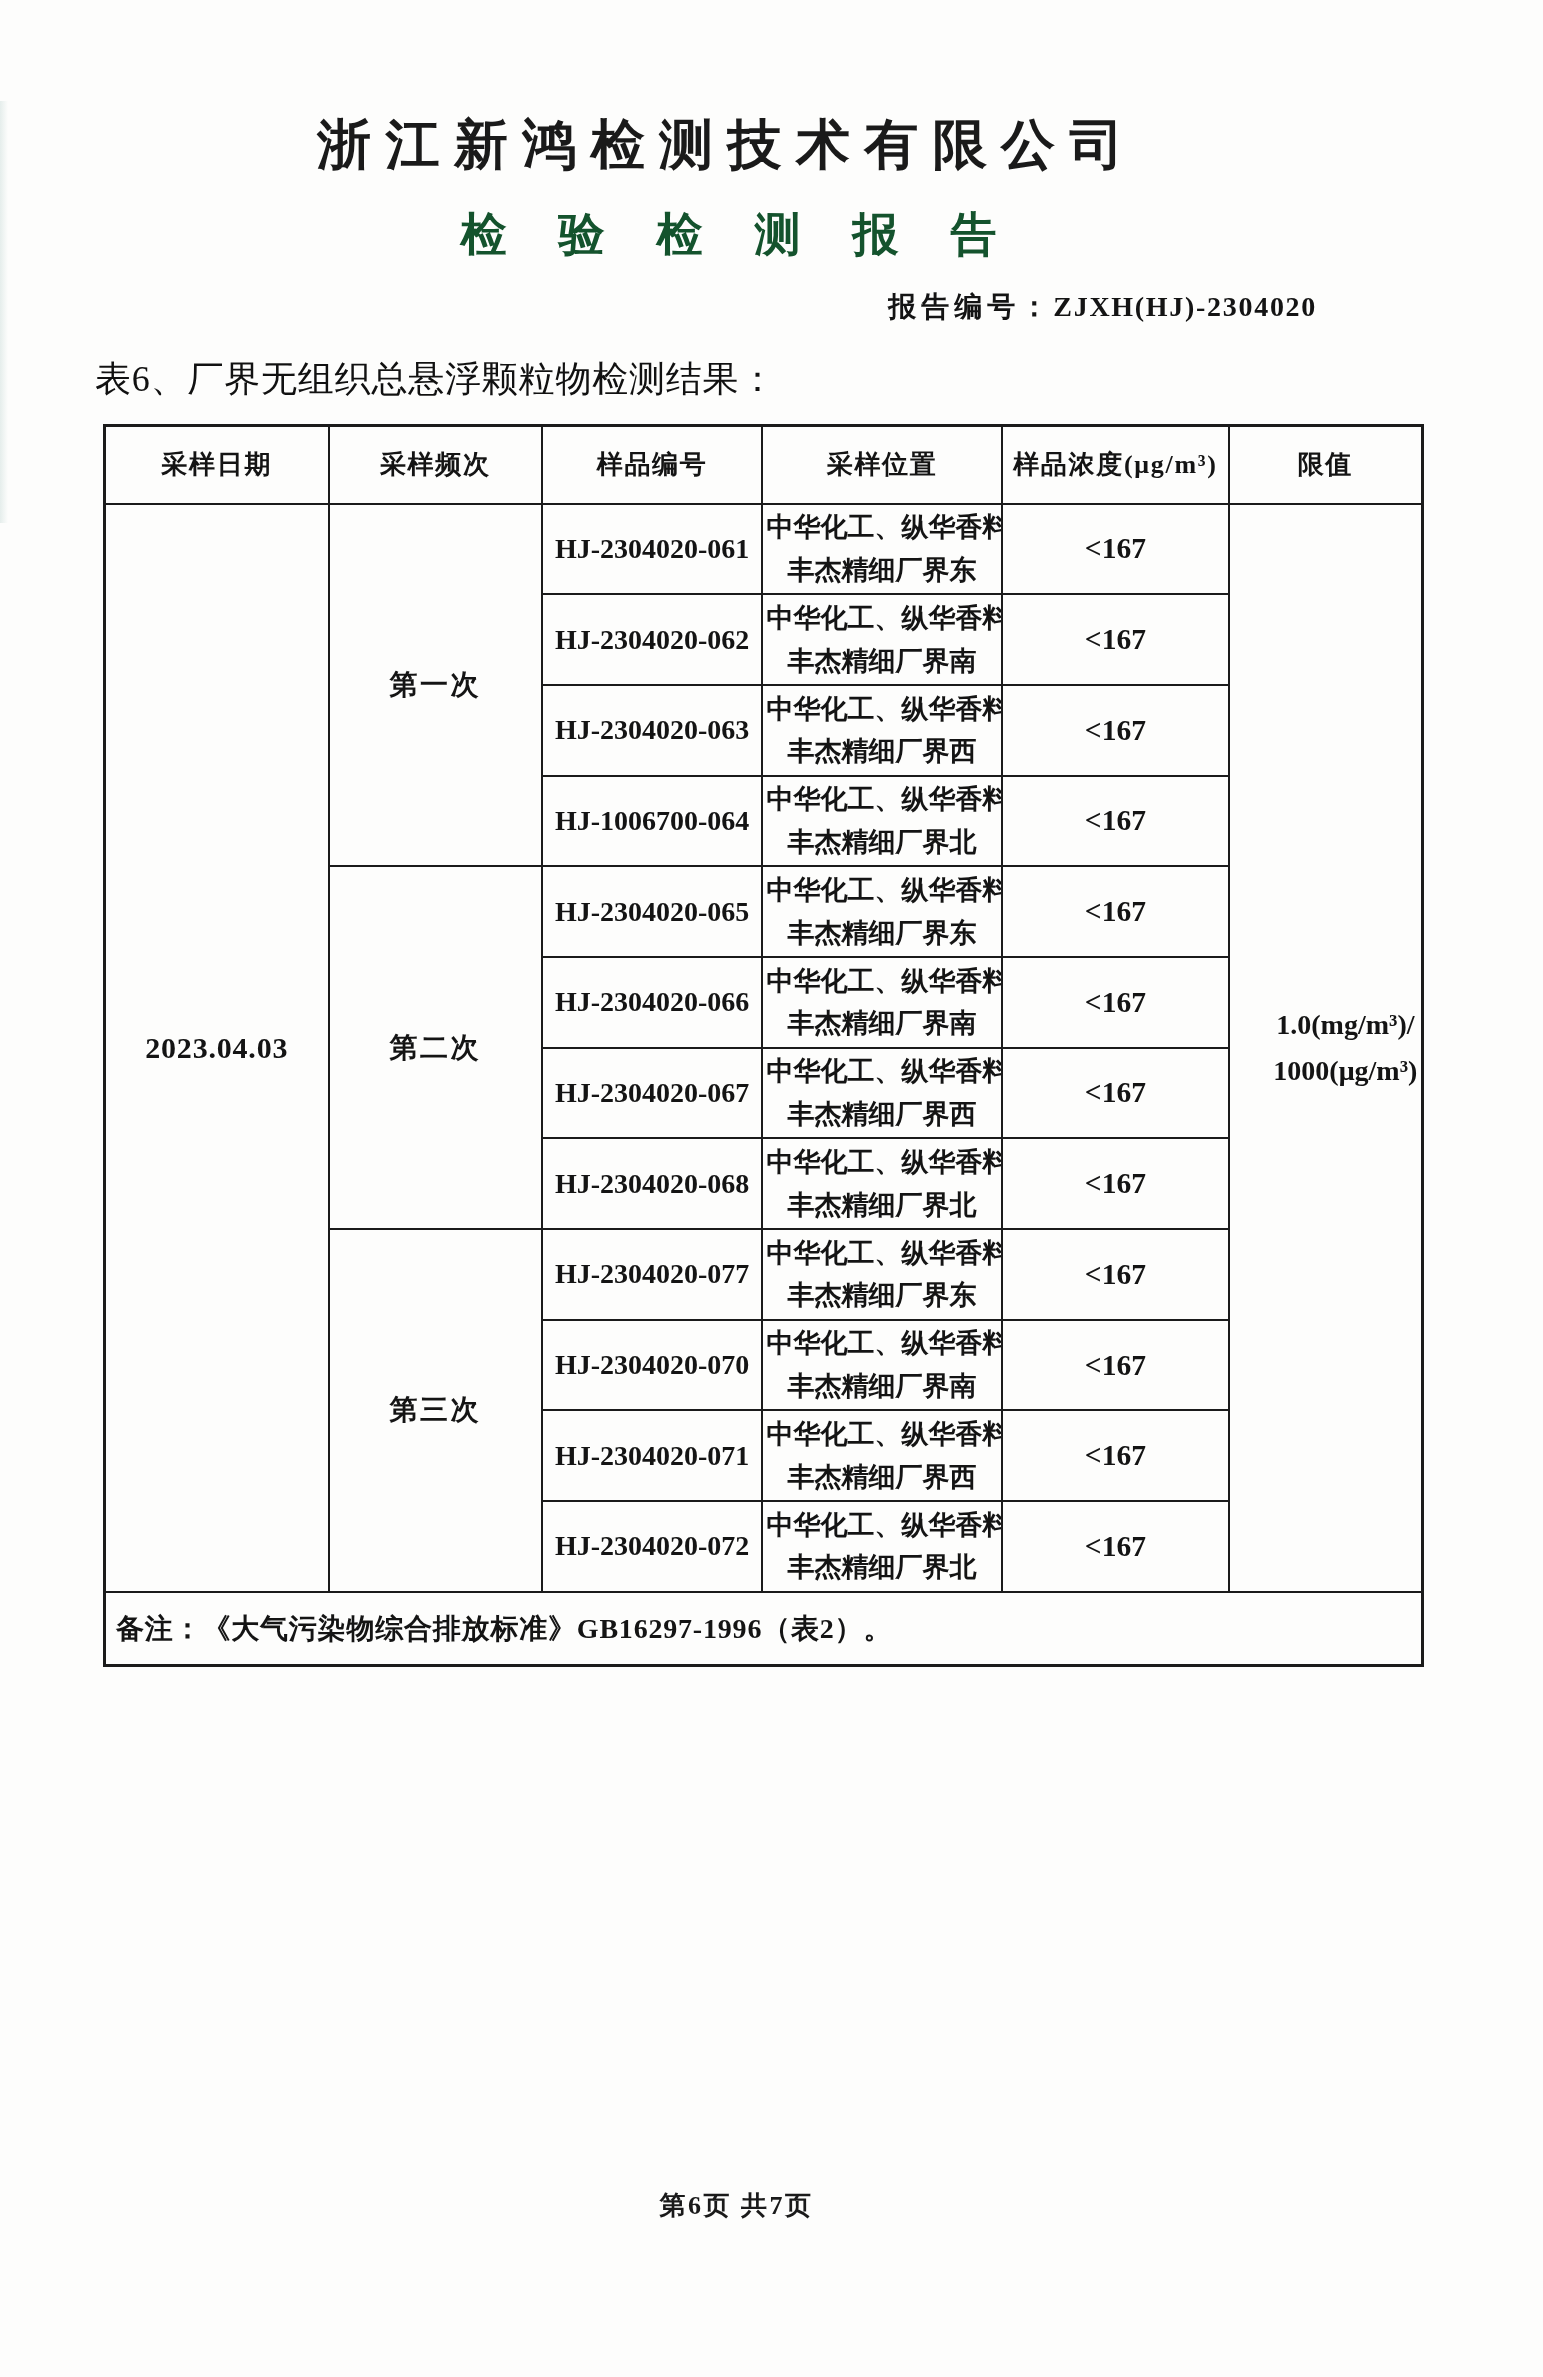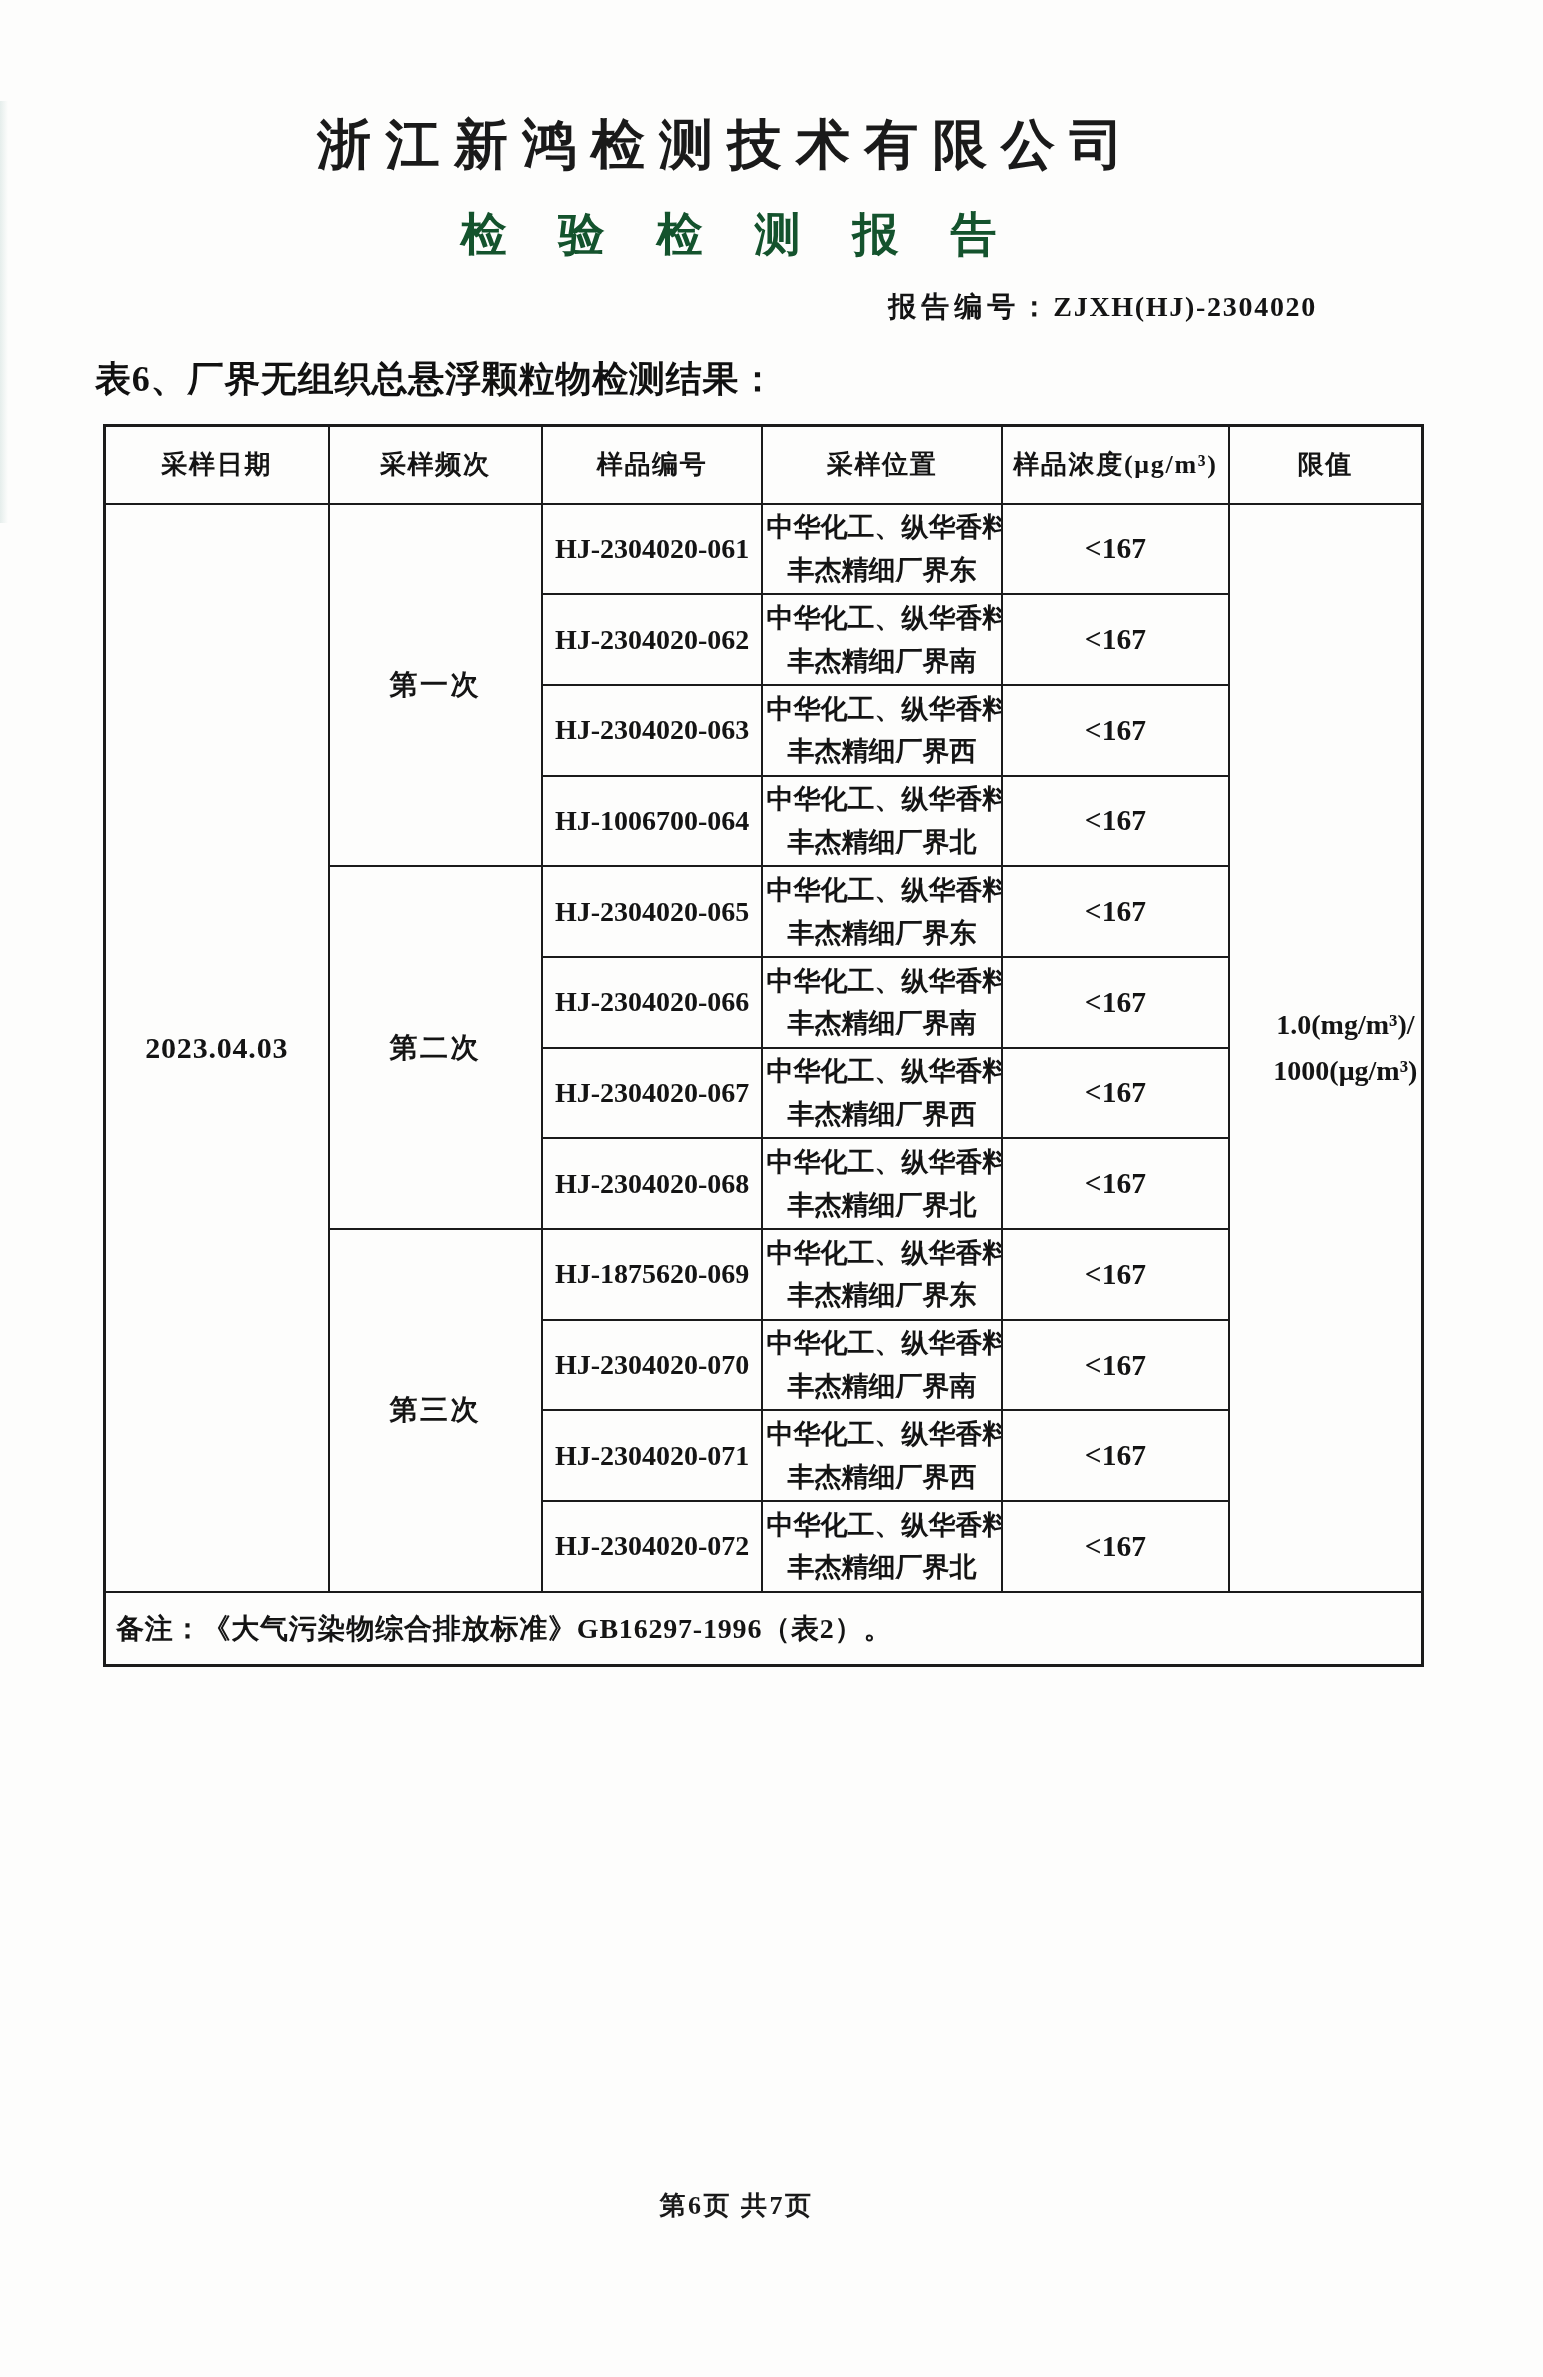--- a/index.html
+++ b/index.html
@@ -40,21 +40,21 @@
     margin-top: 22px;
     text-align: right;
     padding-right: 226px;
     font-size: 28px; font-weight: 700;
     letter-spacing: 1.7px;
   }
   .report-no-line .label { letter-spacing: 5px; }
   .table-caption {
     margin: 29px 0 0 95px;
     font-size: 36px;
-    font-weight: 700;
+    font-weight: 400;
     letter-spacing: 0.8px;
     color: #111;
   }
   table.results-table {
     margin: 20px 0 0 103px;
     width: 1321px;
     border-collapse: collapse;
     table-layout: fixed;
     border: 3.4px solid #1b1b1b;
   }
@@ -200,21 +200,21 @@
     <tr class="data-row">
       <td class="sample-cell">HJ-2304020-068</td>
       <td class="loc-cell">
         <div class="loc-line">中华化工、纵华香料、</div>
         <div class="loc-line">丰杰精细厂界北</div>
       </td>
       <td class="conc-cell">&lt;167</td>
     </tr>
     <tr class="data-row">
       <td class="freq-cell" rowspan="4">第三次</td>
-      <td class="sample-cell">HJ-1875620-069</td>
+      <td class="sample-cell">HJ-2304020-077</td>
       <td class="loc-cell">
         <div class="loc-line">中华化工、纵华香料、</div>
         <div class="loc-line">丰杰精细厂界东</div>
       </td>
       <td class="conc-cell">&lt;167</td>
     </tr>
     <tr class="data-row">
       <td class="sample-cell">HJ-2304020-070</td>
       <td class="loc-cell">
         <div class="loc-line">中华化工、纵华香料、</div>

